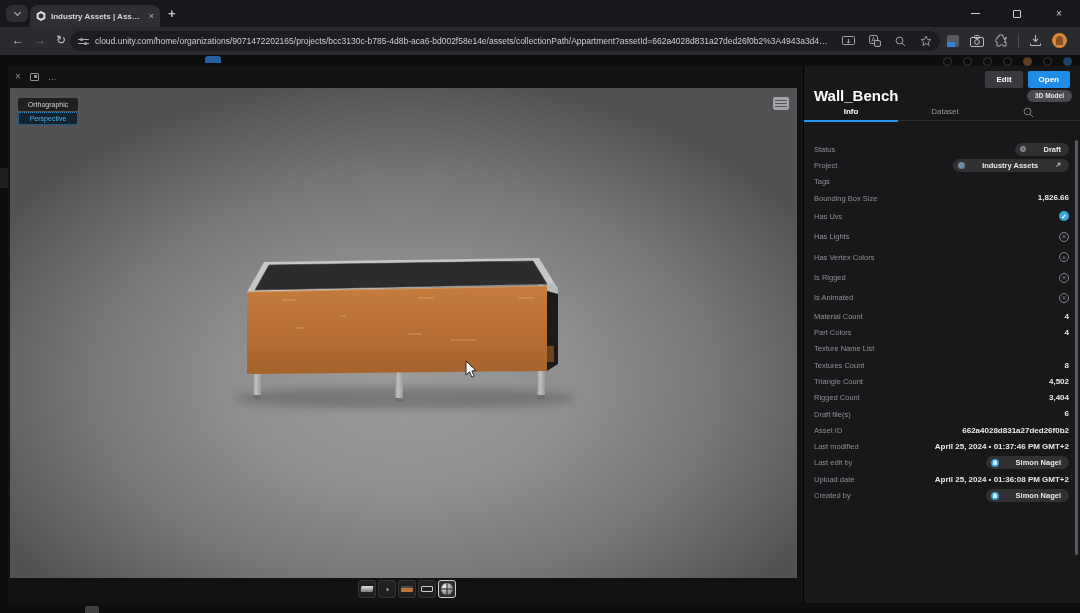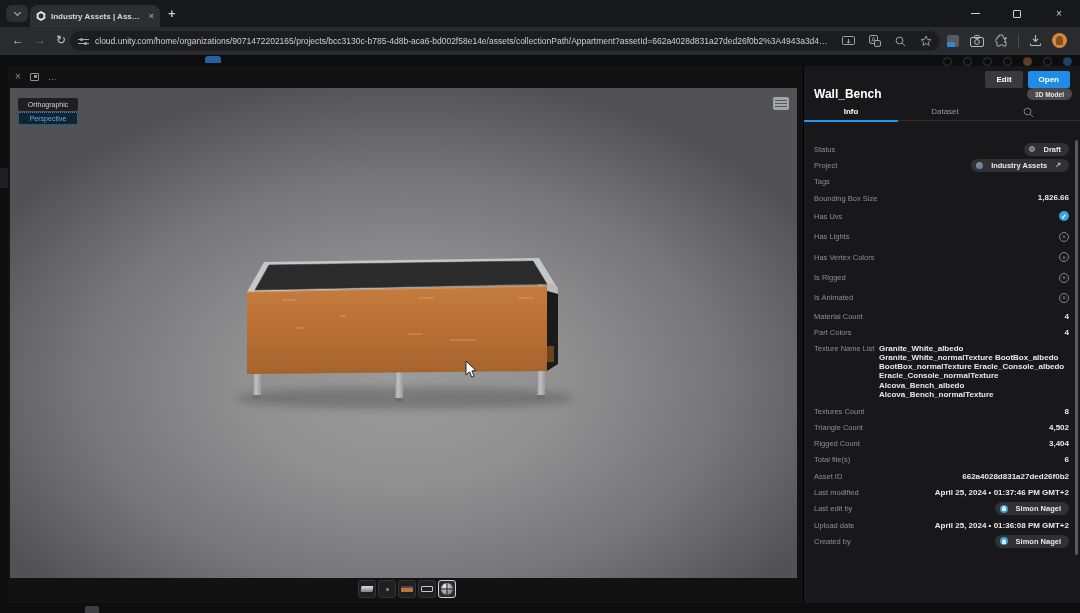--- a/index.html
+++ b/index.html
@@ -97,38 +97,38 @@
   
   .panel { position:absolute; left:795px; top:0; width:277px; height:537px; background:#18181a;
     border-left:1px solid #000; }
   .panel-actions { position:absolute; top:5px; right:10px; display:flex; gap:5px; }
   .btn { font-size:8px; font-weight:bold; color:#fff; border:none; border-radius:2px;
     padding:4px 11px; cursor:pointer; font-family:inherit; }
   .btn.edit { background:#3a3a3e; }
   .btn.open { background:#1f8ce8; }
   .panel-titlerow { position:absolute; left:10px; right:8px; top:21px; display:flex;
     align-items:center; justify-content:space-between; }
-  .panel-title { font-size:12px; font-weight:bold; color:#fff; }
+  .panel-title { font-size:15px; font-weight:bold; color:#fff; }
   .type-badge { font-size:6.5px; font-weight:bold; color:#e8e8ea; background:#4a4a4e;
     border-radius:8px; padding:2.5px 8px; }
   .tabsrow { position:absolute; left:0; top:39px; width:100%; height:16px; display:flex;
     align-items:center; border-bottom:1px solid #2c2c2f; }
   .ptab { width:94px; text-align:center; font-size:8px; color:#97989b; height:16px;
     line-height:14px; cursor:pointer; position:relative; }
   .ptab.active { color:#fff; font-weight:bold; }
   .ptab.active::after { content:""; position:absolute; left:0; right:0; bottom:-1px; height:2px;
     background:#2196f3; }
   .tab-search-ic { margin-left:auto; margin-right:46px; opacity:.8; cursor:pointer; }
   .fields { position:absolute; left:10px; top:75px; width:255px; }
   .frow { display:flex; align-items:center; min-height:16.3px;justify-content:space-between; }
   .frow.bool { min-height:20.4px; }
   .frow.longtext { align-items:flex-start; padding:3px 0 4px; }
   .flabel { width:65px; flex:0 0 auto; font-size:7.5px; color:#8e8f93; }
   .fvalue { font-size:8px; font-weight:bold; color:#e8e8ea; line-height:9.2px; word-break:break-word; }
-  .pill { display:inline-flex; align-items:center; gap:8px; background:#313134; border-radius:9px;
+  .pill { display:inline-flex; align-items:center; gap:17px; background:#313134; border-radius:9px;
     padding:2px 8px 2px 5px; font-size:7.5px; font-weight:bold; color:#e8e8ea; }
   .status-dot { width:6px; height:6px; border-radius:50%; background:#6e6f73; border:1px solid #9a9b9f; }
   .proj-ic { width:7px; height:7px; border-radius:50%; background:linear-gradient(135deg,#8f9094,#4d7fae); }
   .pill .out-arrow { font-size:7px; color:#c3c4c7; font-weight:bold; }
   .user-av { width:8px; height:8px; border-radius:50%; background:#36a0d8; position:relative; overflow:hidden; }
   .user-av::after { content:""; position:absolute; left:2px; top:1.5px; width:4px; height:5px;
     border-radius:50% 50% 0 0; background:#d8ecf7; }
   .boolic { width:10px; height:10px; border-radius:50%; display:flex; align-items:center;
     justify-content:center; font-size:7px; line-height:7px; }
   .boolic.no { border:1px solid #85868a; color:#85868a; }
@@ -391,36 +391,35 @@
           <div class="frow text">
             <div class="flabel">Material Count</div>
             <div class="fvalue">4</div>
           </div>
           <div class="frow text">
             <div class="flabel">Part Colors</div>
             <div class="fvalue">4</div>
           </div>
           <div class="frow longtext">
             <div class="flabel">Texture Name List</div>
-            <div class="fvalue">Granite_White_albedo Granite_White_normalTexture BootBox_albedo BootBox_normalTexture Eracle_Console_albedo Eracle_Console_normalTexture Alcova_Bench_albedo Alcova_Bench_normalTexture</div>
           </div>
           <div class="frow text">
             <div class="flabel">Textures Count</div>
             <div class="fvalue">8</div>
           </div>
           <div class="frow text">
             <div class="flabel">Triangle Count</div>
             <div class="fvalue">4,502</div>
           </div>
           <div class="frow text">
             <div class="flabel">Rigged Count</div>
             <div class="fvalue">3,404</div>
           </div>
           <div class="frow text">
-            <div class="flabel">Total file(s)</div>
+            <div class="flabel">Draft file(s)</div>
             <div class="fvalue">6</div>
           </div>
           <div class="frow text">
             <div class="flabel">Asset ID</div>
             <div class="fvalue">662a4028d831a27ded26f0b2</div>
           </div>
           <div class="frow text">
             <div class="flabel">Last modified</div>
             <div class="fvalue">April 25, 2024 • 01:37:46 PM GMT+2</div>
           </div>

